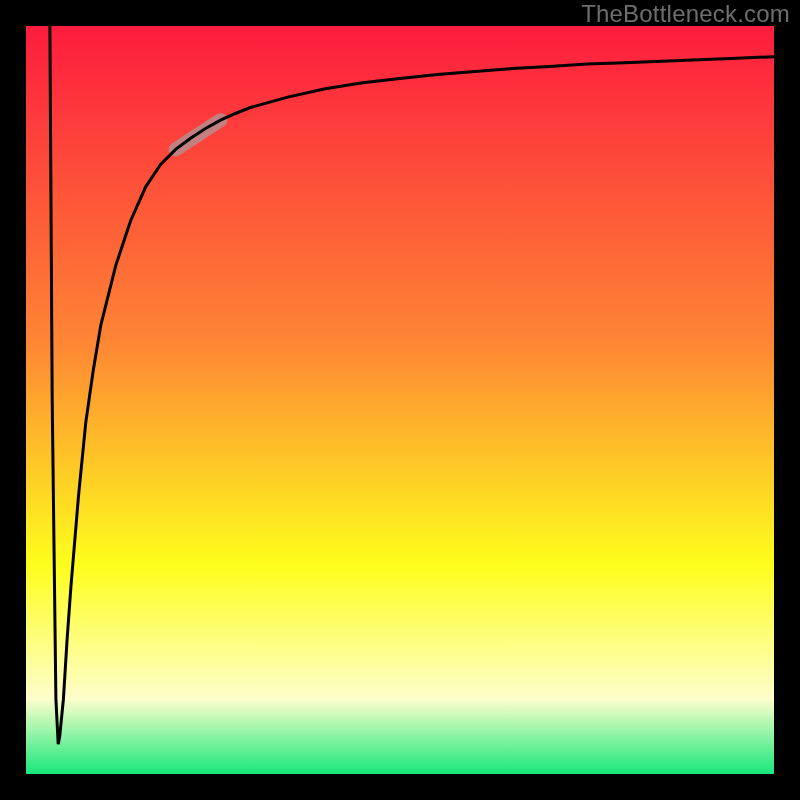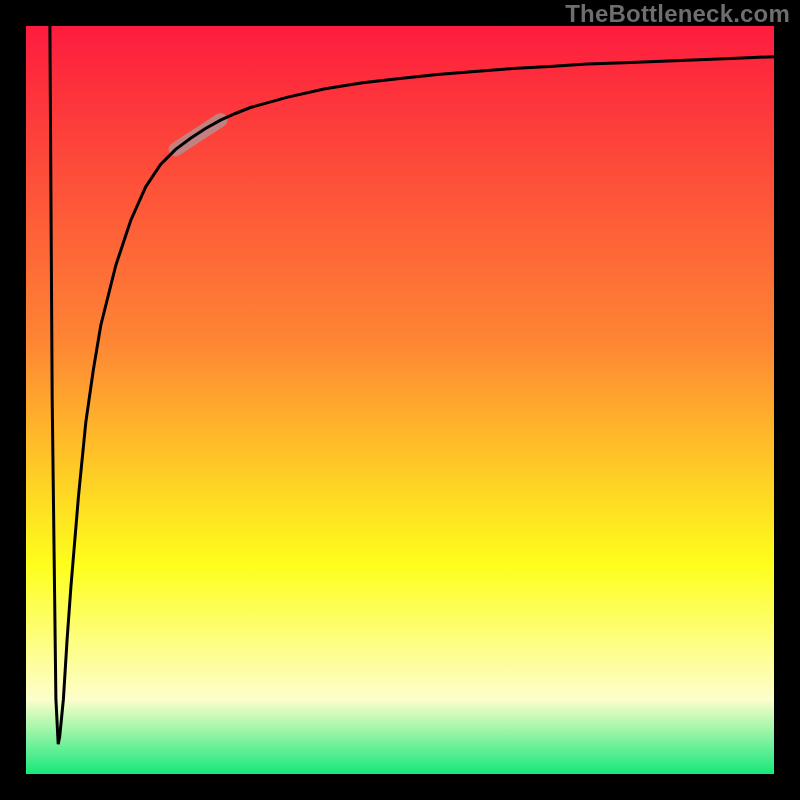--- a/index.html
+++ b/index.html
@@ -13,21 +13,21 @@
   .chart-container {
     position: relative;
     width: 800px;
     height: 800px;
   }
   .watermark {
     position: absolute;
     top: 0px;
     right: 10px;
     font-size: 24px;
-    font-weight: bold;
+    font-weight: normal;
     color: #6e6e6e;
     font-family: Arial, sans-serif;
     letter-spacing: 0.2px;
     z-index: 10;
   }
   svg.chart-svg {
     display: block;
   }
 </style>
 </head>

